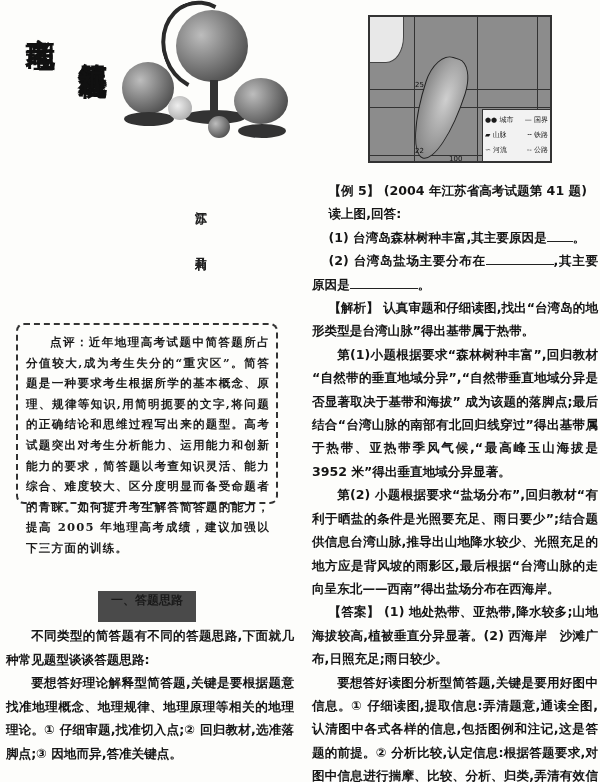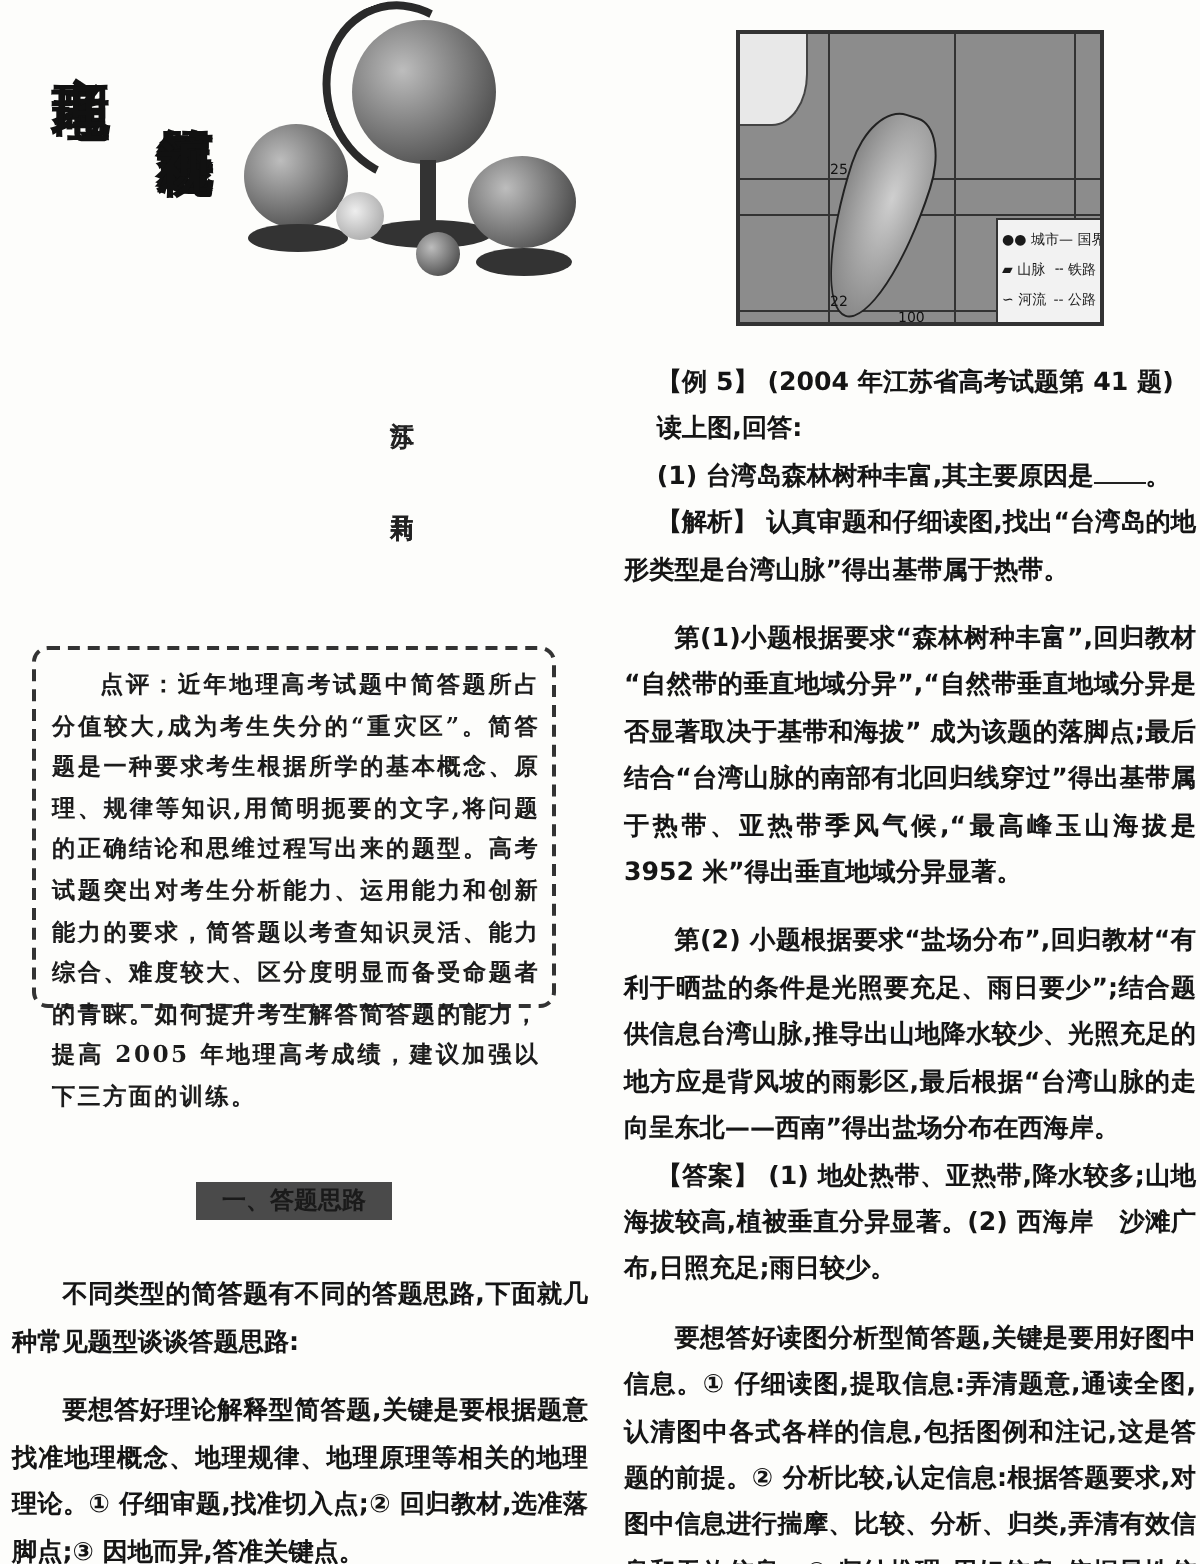--- a/index.html
+++ b/index.html
@@ -44,52 +44,52 @@
     .map .gridv { position: absolute; top: 0; bottom: 0; width: 1px; background: #333; }
     .map .gridh { position: absolute; left: 0; right: 0; height: 1px; background: #333; }
     .map .island {
       position: absolute; left: 48px; top: 38px; width: 42px; height: 106px;
       background: radial-gradient(ellipse at 60% 40%, #cfcfcf, #8a8a8a 70%);
       border: 1px solid #222; border-radius: 45% 40% 50% 50% / 30% 30% 70% 70%;
       transform: rotate(18deg);
     }
     .map .lbl { position: absolute; font-size: 7px; color: #111; font-family: "DejaVu Sans", sans-serif; margin-left: 43px; }
     .map .legend {
-      position: absolute; right: 0; bottom: 0; width: 52px; height: 52px;
+      position: absolute; right: 0; bottom: 0; width: 68px; height: 52px;
       background: #f2f2f2; border-left: 1px solid #333; border-top: 1px solid #333;
       font-size: 7px; line-height: 15px; padding: 3px 2px;
     }
     .legend .row { display: flex; justify-content: space-between; white-space: nowrap; }
 
     
     .comment-box {
       position: absolute; left: 16px; top: 323px; width: 262px; height: 181px;
       border: 2px dashed #333; border-radius: 8px; padding: 7px 6px 10px 8px;
       font-family: "DejaVu Serif", serif; font-weight: bold; font-size: 11.6px;
       line-height: 20.6px; color: #1c1c1c; letter-spacing: 1.2px; text-align: justify;
     }
     .comment-box .lead { margin-left: 24px; }
 
     .section-heading {
-      position: absolute; left: 98px; top: 591px; width: 98px; height: 19px;
+      position: absolute; left: 98px; top: 591px; width: 98px; height: 31px;
       background: #4a4a4a; color: #1a1a1a; font-weight: bold; font-size: 12px;
       text-align: center; line-height: 19px;
     }
 
     .col-left-text {
       position: absolute; left: 6px; top: 624px; width: 288px;
       font-weight: bold; font-size: 12.6px; line-height: 23.5px; color: #151515;
       text-align: justify;
     }
     .col-right-text {
       position: absolute; left: 312px; top: 179px; width: 286px;
       font-weight: bold; font-size: 12.6px; line-height: 23.4px; color: #151515;
       text-align: justify;
     }
-    p.ind { text-indent: 2em; margin-top: 11px; }
+    p.ind { text-indent: 2em; }
     p.ind1 { text-indent: 1.3em; }
     .sub-h { font-family: "DejaVu Serif", serif; }
     .blank { display: inline-block; border-bottom: 1px solid #222; vertical-align: baseline; height: 12px; }
     .b-short { width: 26px; }
     .b-long { width: 68px; }
   </style>
 </head>
 <body>
 
 <div class="title-main">高考地理</div>
@@ -154,20 +154,23 @@
 <div class="col-right-text">
   <p class="ind1">
     <span>【例 5】</span>
     <span>(2004 年江苏省高考试题第 41 题)</span>
   </p>
   <p class="ind1">读上图,回答:</p>
   <p class="ind1">
     <span>(1) 台湾岛森林树种丰富,其主要原因是</span><span class="blank b-short"></span><span>。</span>
   </p>
   <p class="ind1">
+    <span>(2) 台湾岛盐场主要分布在</span><span class="blank b-long"></span><span>,其主要原因是</span><span class="blank b-long"></span><span>。</span>
+  </p>
+  <p class="ind1">
     <span>【解析】</span>
     <span>认真审题和仔细读图,找出“台湾岛的地形类型是台湾山脉”得出基带属于热带。</span>
   </p>
   <p class="ind">第(1)小题根据要求“森林树种丰富”,回归教材 “自然带的垂直地域分异”,“自然带垂直地域分异是否显著取决于基带和海拔” 成为该题的落脚点;最后结合“台湾山脉的南部有北回归线穿过”得出基带属于热带、亚热带季风气候,“最高峰玉山海拔是 3952 米”得出垂直地域分异显著。</p>
   <p class="ind">第(2) 小题根据要求“盐场分布”,回归教材“有利于晒盐的条件是光照要充足、雨日要少”;结合题供信息台湾山脉,推导出山地降水较少、光照充足的地方应是背风坡的雨影区,最后根据“台湾山脉的走向呈东北——西南”得出盐场分布在西海岸。</p>
   <p class="ind1">
     <span>【答案】</span>
     <span>(1) 地处热带、亚热带,降水较多;山地海拔较高,植被垂直分异显著。(2) 西海岸　沙滩广布,日照充足;雨日较少。</span>
   </p>
   <p class="ind">要想答好读图分析型简答题,关键是要用好图中信息。① 仔细读图,提取信息:弄清题意,通读全图,认清图中各式各样的信息,包括图例和注记,这是答题的前提。② 分析比较,认定信息:根据答题要求,对图中信息进行揣摩、比较、分析、归类,弄清有效信息和无效信息。③ 归纳推理,用好信息:依据显性信息,发掘隐性信息,并搞清它们之间的内</p>

